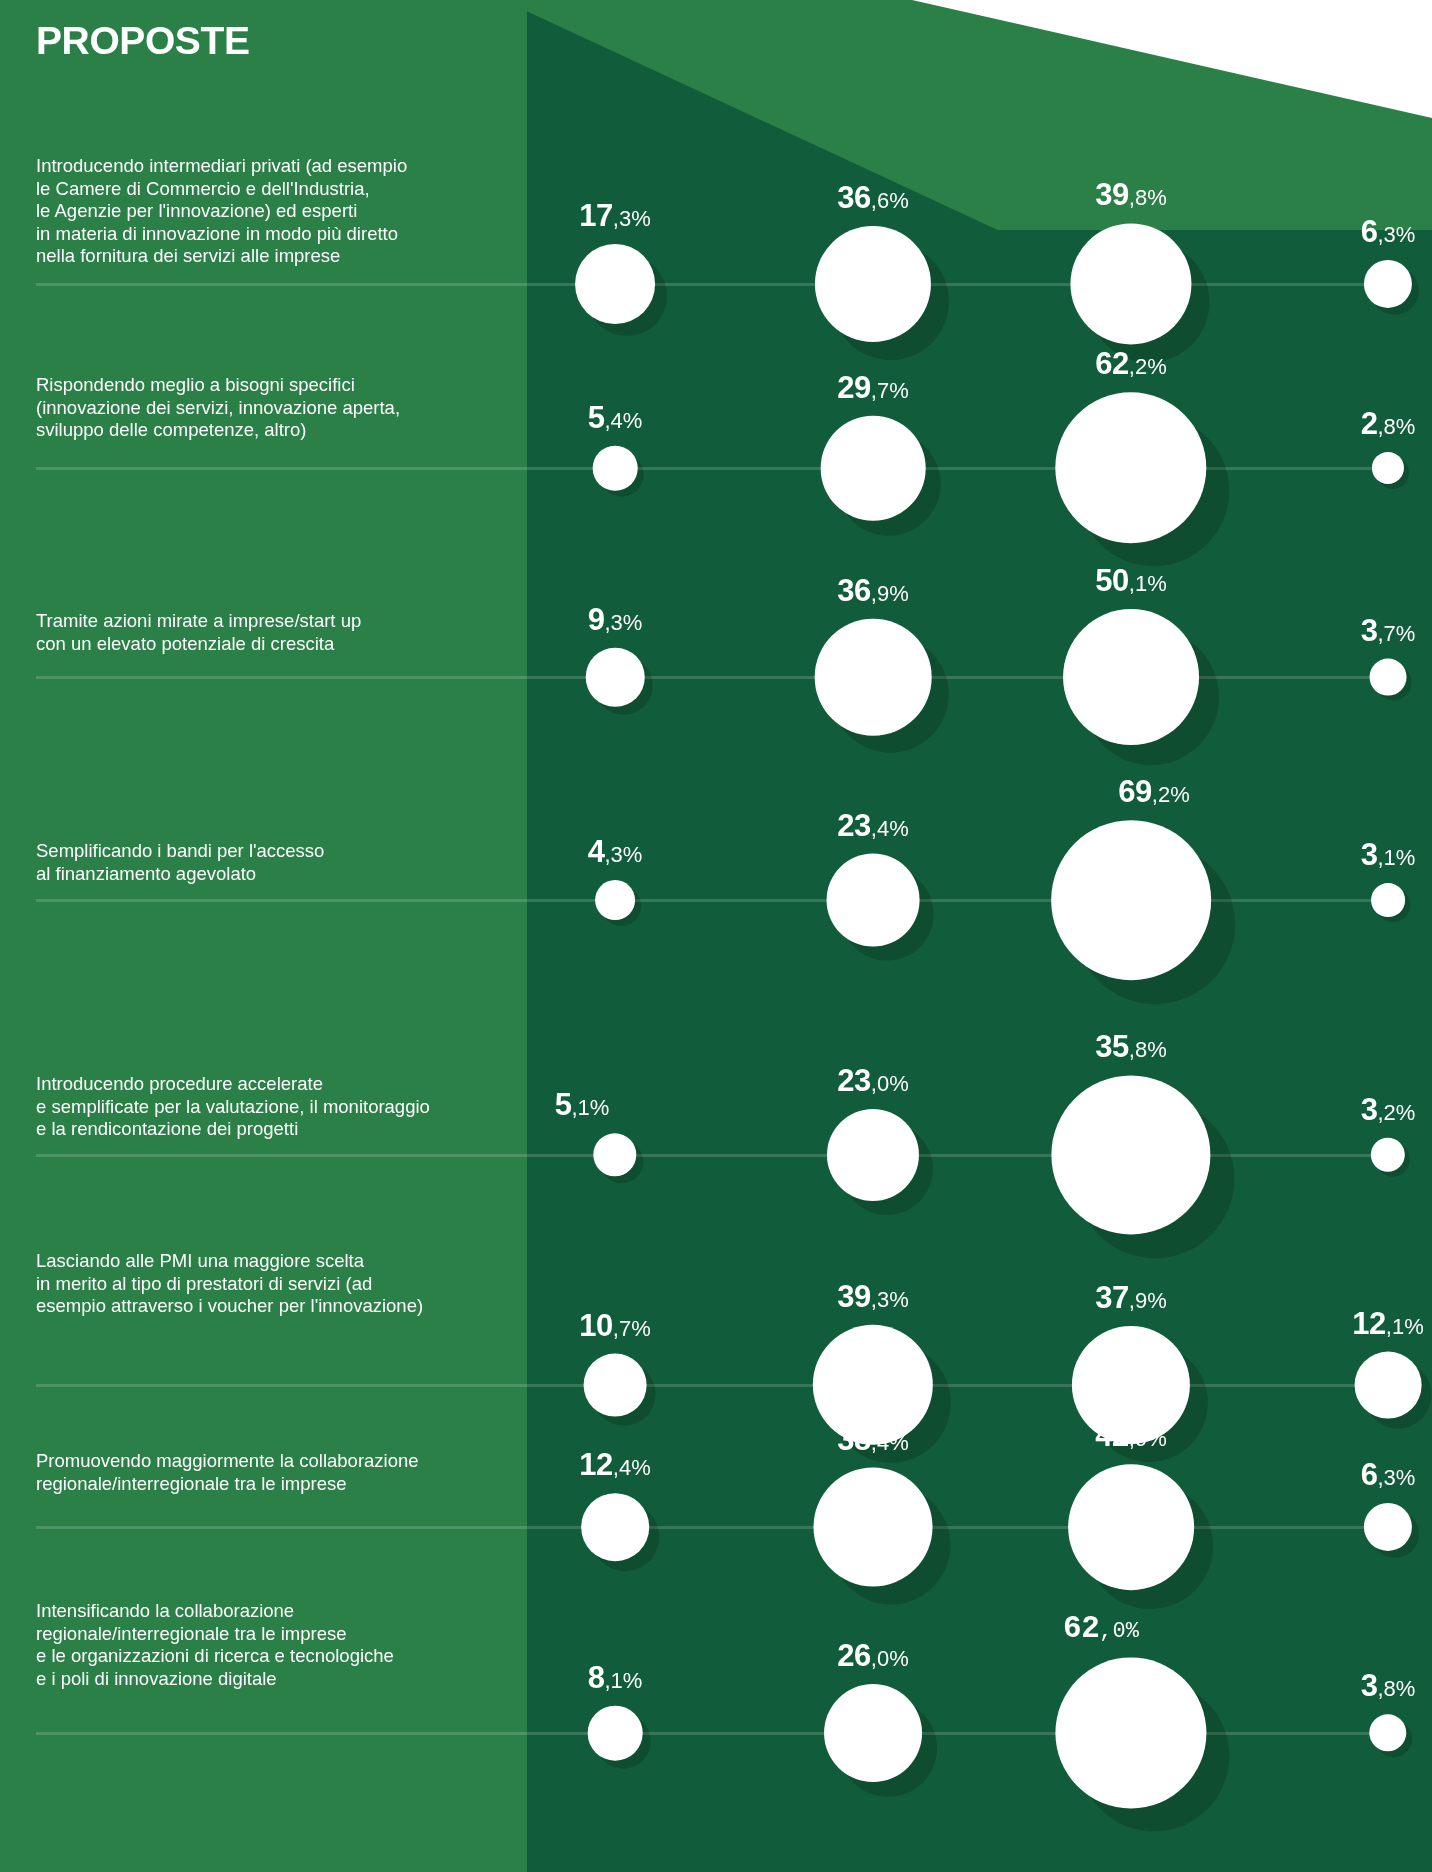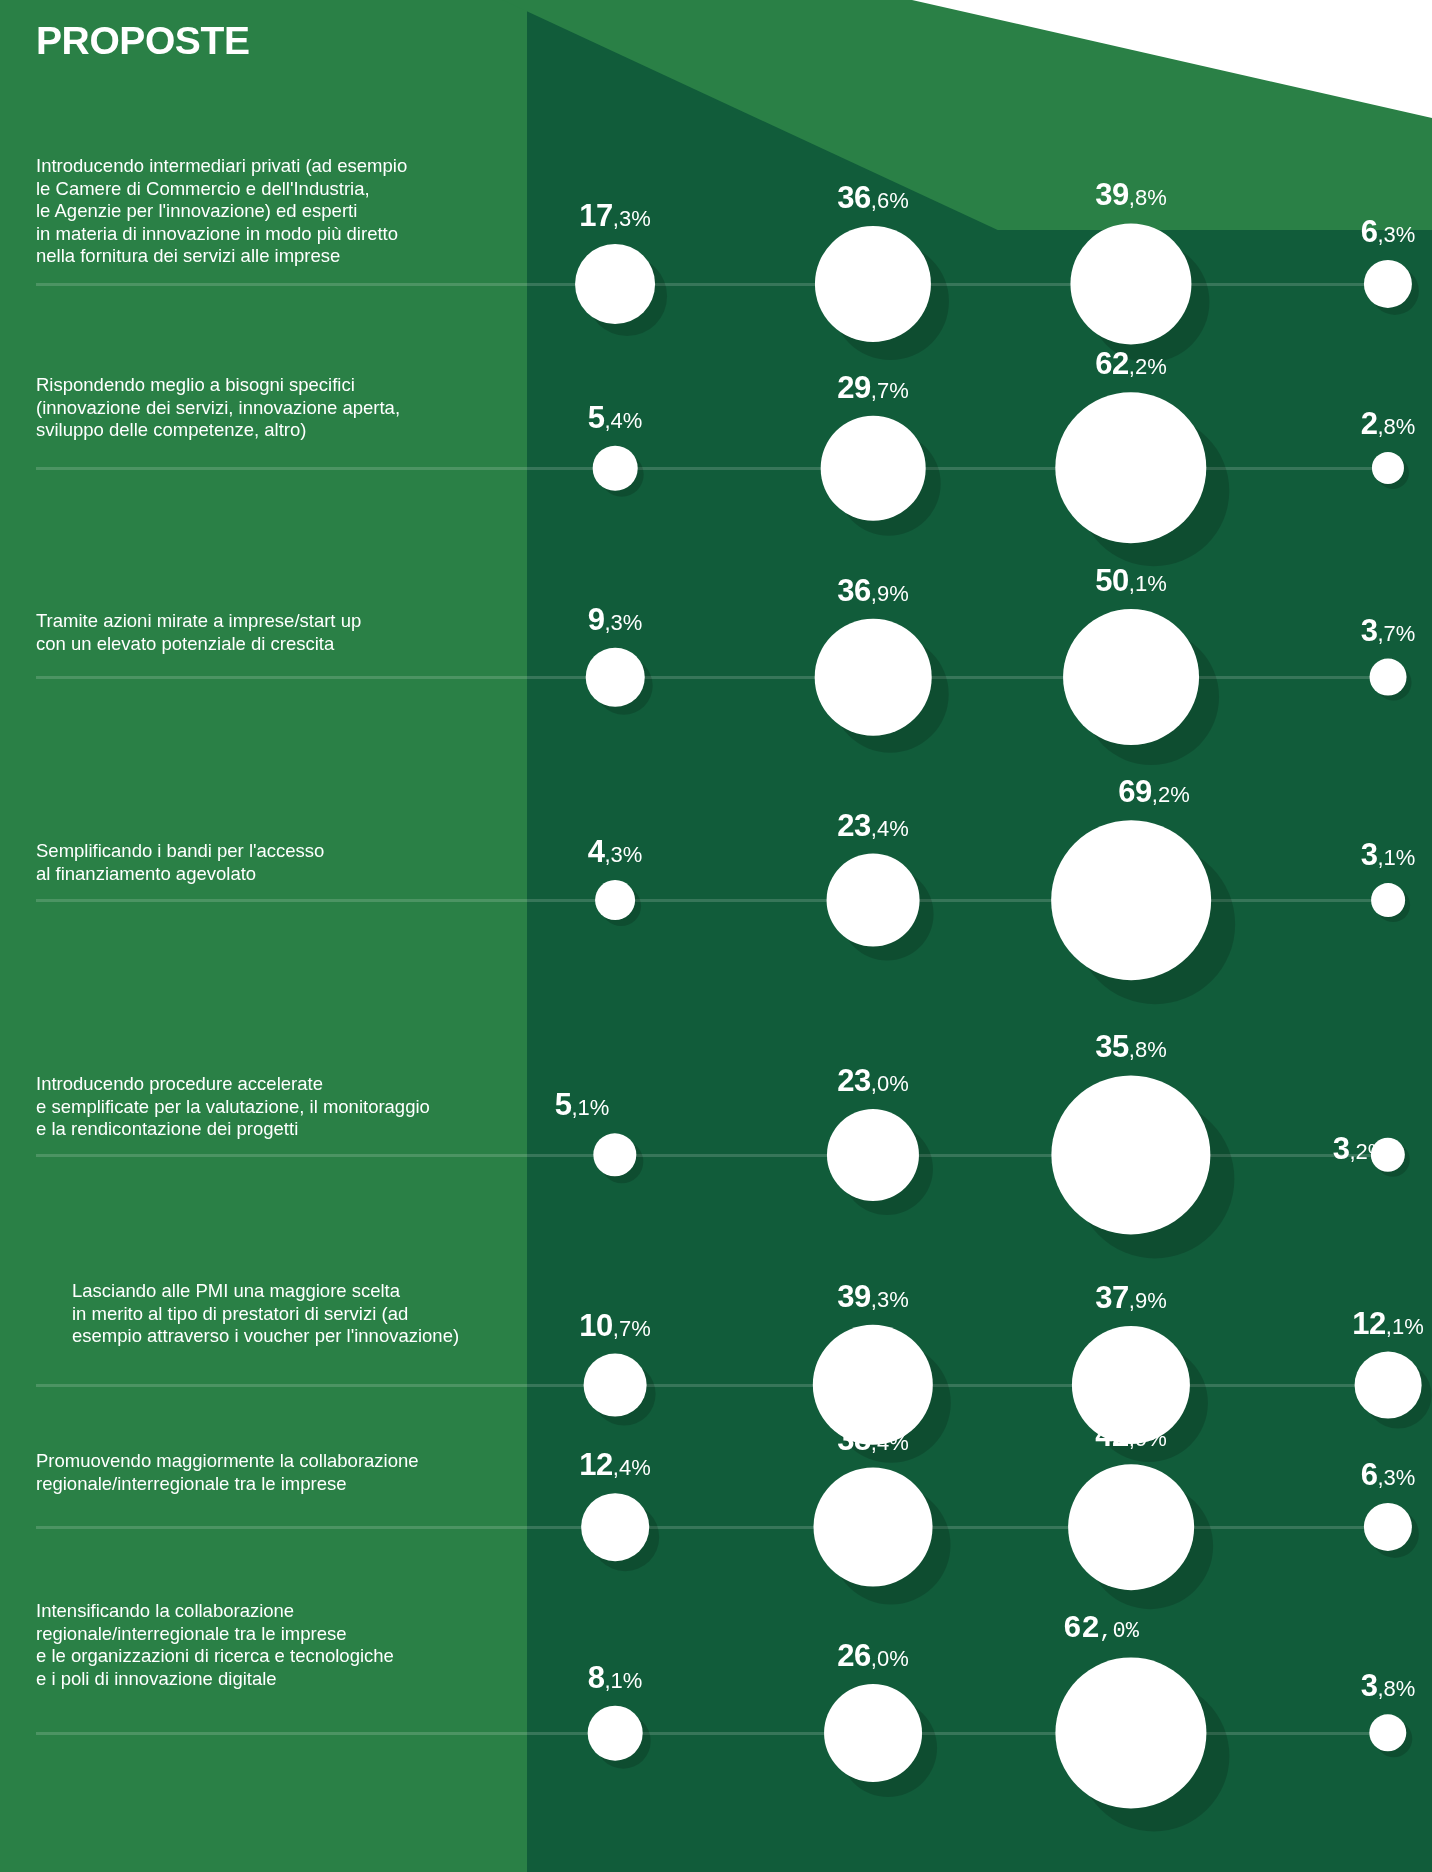--- a/index.html
+++ b/index.html
@@ -179,23 +179,23 @@
       <div class="bubble" style="left: 615px; top: 1155px; width: 43.3597px; height: 43.3597px;"></div>
       <div class="value" style="left: 582px; top: 1087.32px;"><span class="int">5</span><span class="dec">,1%</span></div>
       <div class="shadow" style="left: 886.812px; top: 1168.81px; width: 92.08px; height: 92.08px;"></div>
       <div class="bubble" style="left: 873px; top: 1155px; width: 92.08px; height: 92.08px;"></div>
       <div class="value" style="left: 873px; top: 1062.96px;"><span class="int">23</span><span class="dec">,0%</span></div>
       <div class="shadow" style="left: 1154.89px; top: 1178.89px; width: 159.256px; height: 159.256px;"></div>
       <div class="bubble" style="left: 1131px; top: 1155px; width: 159.256px; height: 159.256px;"></div>
       <div class="value" style="left: 1131px; top: 1029.37px;"><span class="int">35</span><span class="dec">,8%</span></div>
       <div class="shadow" style="left: 1393.15px; top: 1160.15px; width: 34.346px; height: 34.346px;"></div>
       <div class="bubble" style="left: 1388px; top: 1155px; width: 34.346px; height: 34.346px;"></div>
-      <div class="value" style="left: 1360px; top: 1091.83px; margin-top: 39px;"><span class="int">3</span><span class="dec">,2%</span></div>
+      <div class="value" style="left: 1388px; top: 1091.83px;"><span class="int">3</span><span class="dec">,2%</span></div>
       <div class="rule" style="top: 1384px;"></div>
-      <div class="rlabel" style="top: 1280px; margin-left: 36px;">
+      <div class="rlabel" style="top: 1250px;">
         <div>Lasciando alle PMI una maggiore scelta</div>
         <div>in merito al tipo di prestatori di servizi (ad</div>
         <div>esempio attraverso i voucher per l'innovazione)</div>
       </div>
       <div class="shadow" style="left: 624.421px; top: 1394.42px; width: 62.8048px; height: 62.8048px;"></div>
       <div class="bubble" style="left: 615px; top: 1385px; width: 62.8048px; height: 62.8048px;"></div>
       <div class="value" style="left: 615px; top: 1307.6px;"><span class="int">10</span><span class="dec">,7%</span></div>
       <div class="shadow" style="left: 891.055px; top: 1403.05px; width: 120.364px; height: 120.364px;"></div>
       <div class="bubble" style="left: 873px; top: 1385px; width: 120.364px; height: 120.364px;"></div>
       <div class="value" style="left: 873px; top: 1278.82px;"><span class="int">39</span><span class="dec">,3%</span></div>

